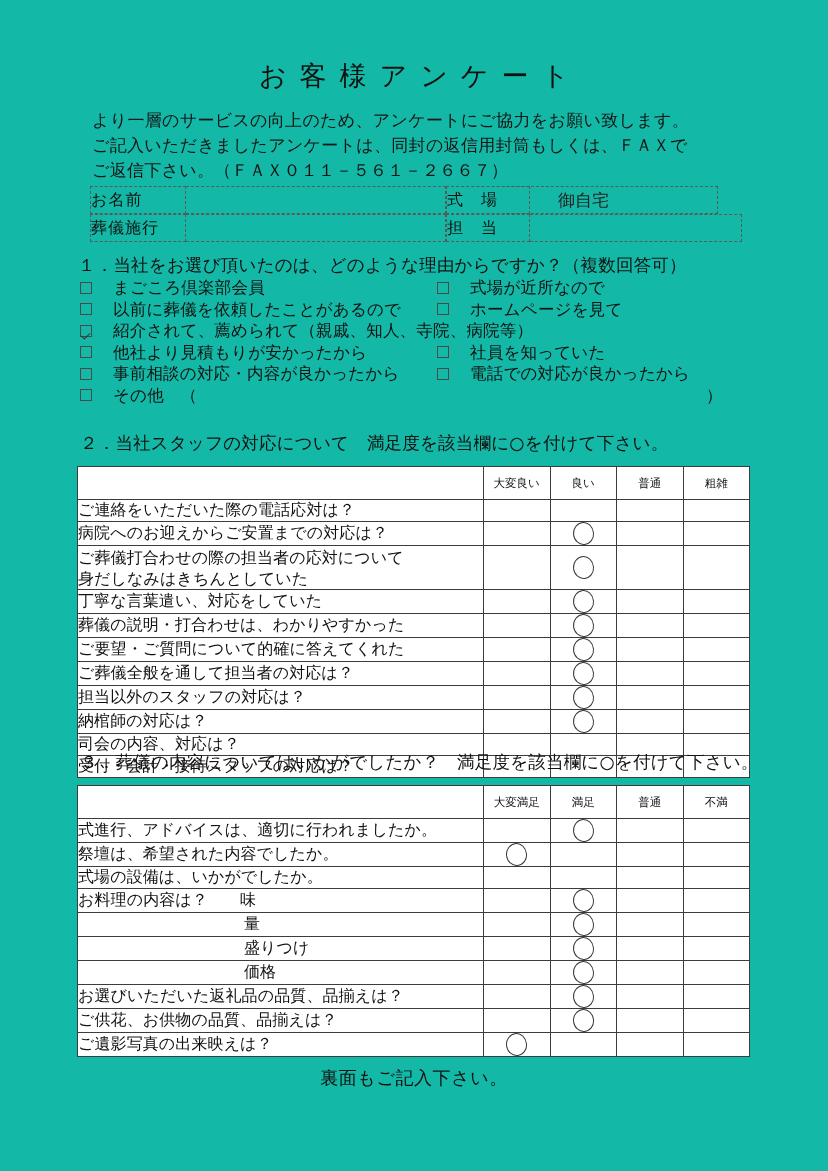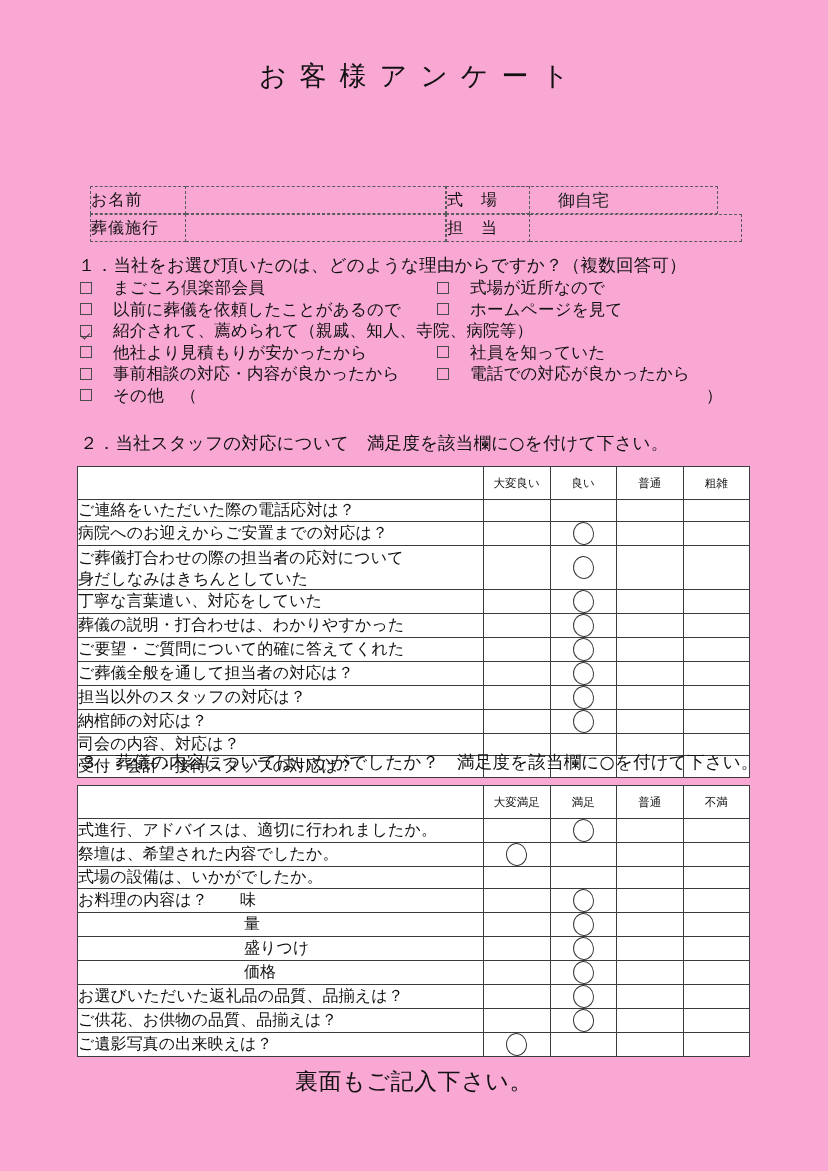--- a/index.html
+++ b/index.html
@@ -10,21 +10,21 @@
   }
   body {
     font-family: "DejaVu Sans", "Liberation Sans", sans-serif;
     color: #1a1a1a;
   }
   .page {
     position: relative;
     width: 828px;
     height: 1171px;
     margin: 0 auto;
-    background: #f9a8d4;
+    background: #14b8a6;
     overflow: hidden;
     box-sizing: border-box;
   }
 
   
   .doc-title {
     position: absolute;
     top: 58px;
     left: 0;
     width: 828px;
@@ -213,32 +213,37 @@
   .rowsep-dashed { border-bottom: 1px dashed #585858 !important; }
   .rowsep-faded  { border-bottom: 1px dashed #6d6d6d !important; }
 
   
   .footer-note {
     position: absolute;
     top: 1066px;
     left: 0;
     width: 828px;
     text-align: center;
-    font-size: 23px;
+    font-size: 18px;
     color: #111;
     letter-spacing: 0.6px;
   }
 </style>
 </head>
 <body>
 
 <div class="page">
 
   <div class="doc-title">お客様アンケート</div>
 
+  <div class="intro">
+    <div>より一層のサービスの向上のため、アンケートにご協力をお願い致します。</div>
+    <div>ご記入いただきましたアンケートは、同封の返信用封筒もしくは、ＦＡＸで</div>
+    <div>ご返信下さい。（ＦＡＸ０１１－５６１－２６６７）</div>
+  </div>
 
   <div class="fieldgrid">
     <div class="fcell lbl f-name-lbl">お名前</div>
     <div class="fcell val f-name-val"></div>
     <div class="fcell lbl f-venue-lbl">式　場</div>
     <div class="fcell val f-venue-val handwrite">御自宅</div>
     <div class="fcell lbl f-serv-lbl">葬儀施行</div>
     <div class="fcell val f-serv-val"></div>
     <div class="fcell lbl f-staff-lbl">担　当</div>
     <div class="fcell val f-staff-val"></div>

